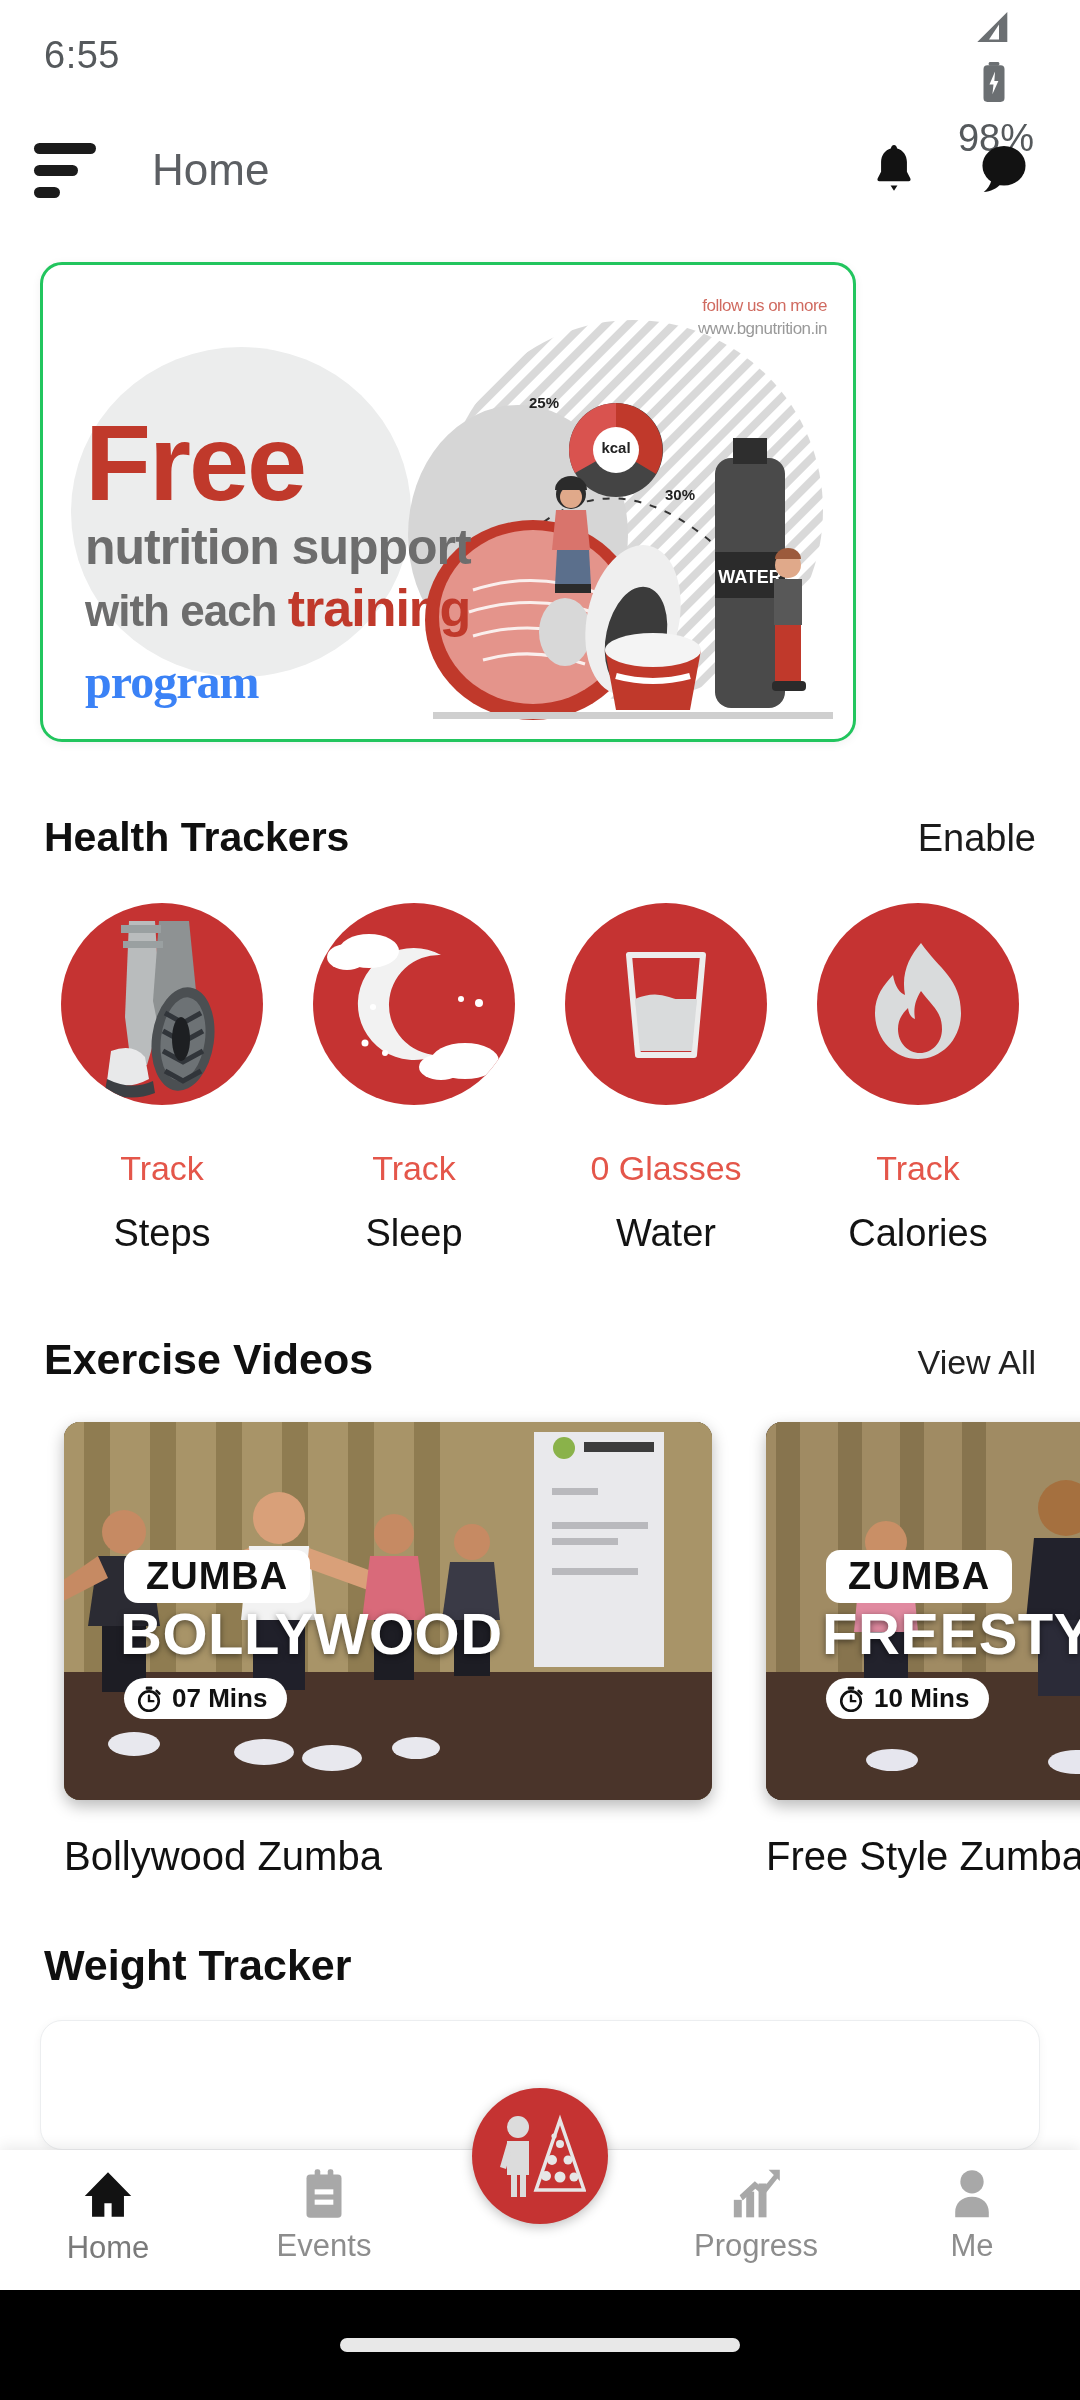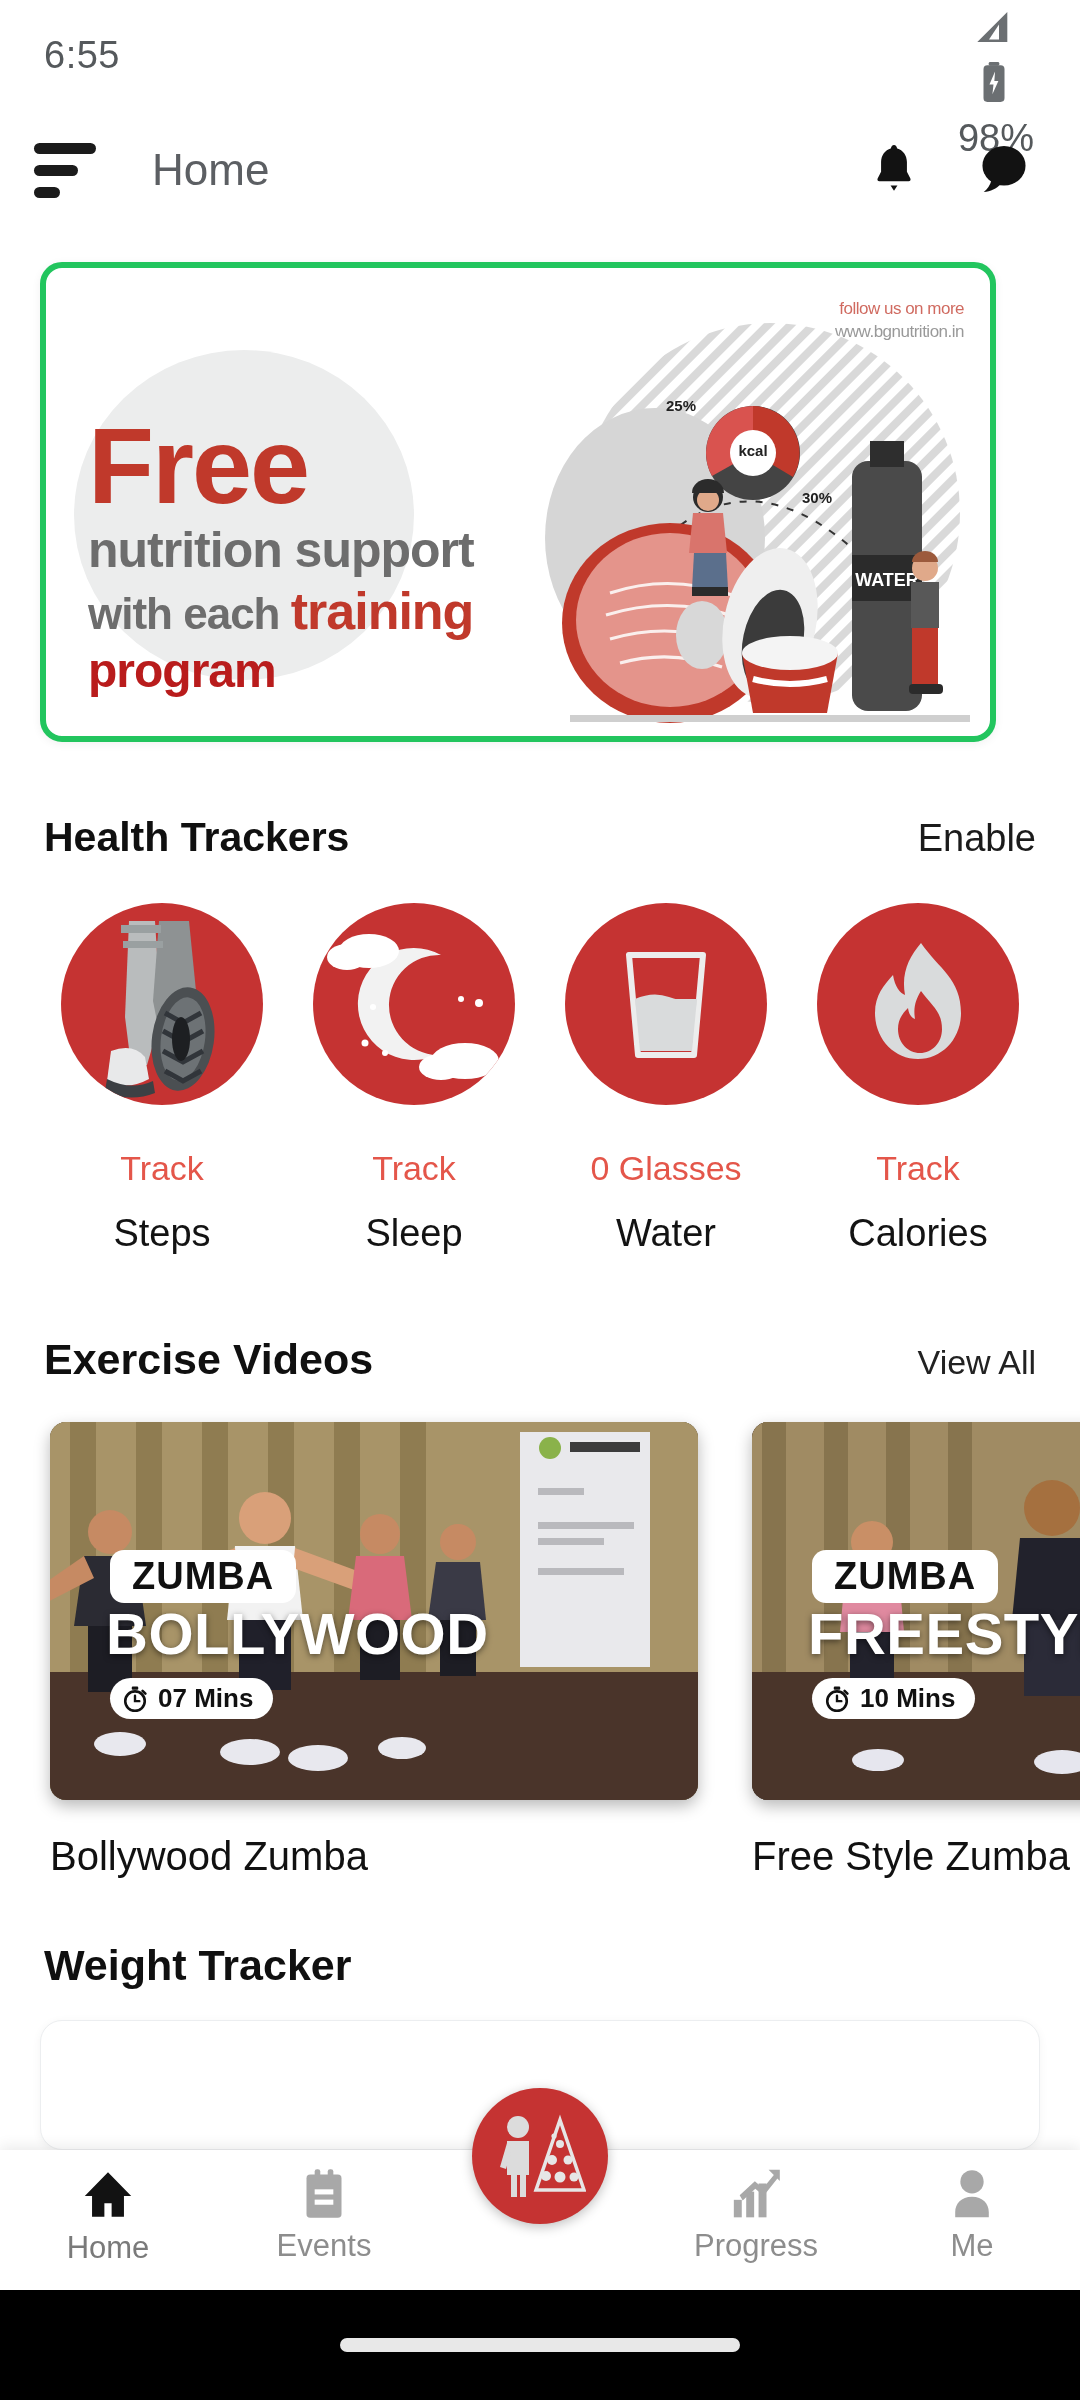--- a/index.html
+++ b/index.html
@@ -33,41 +33,41 @@
   .hamburger i:nth-child(2){ width:44px; }
   .hamburger i:nth-child(3){ width:26px; }
   .appbar-title{ font-size:44px; color:#5c5f63; margin-left:56px; font-weight:400; }
   .appbar-spacer{ flex:1; }
   .appbar-actions{ display:flex; align-items:center; gap:50px; }
   .icon-btn{ width:60px; height:60px; display:flex; align-items:center; justify-content:center; cursor:pointer; }
 
   
   .banner-wrap{ padding:32px 40px 0 40px; }
   .banner{
-    position:relative; width:956px; height:480px;
-    background:#ffffff; border:6px solid #22c55e;
+    position:relative; width:816px; height:480px;
+    background:#ffffff; border:3px solid #22c55e;
     border-radius:22px; overflow:hidden;
     box-shadow:0 2px 10px rgba(0,0,0,.06);
   }
   .banner-credit{
     position:absolute; top:30px; right:26px; text-align:right;
     line-height:1.35; filter:blur(.6px);
   }
   .banner-credit .l1{ font-size:17px; color:#c0392b; letter-spacing:-.5px; opacity:.75; }
   .banner-credit .l2{ font-size:17px; color:#777; letter-spacing:-.5px; opacity:.75; }
   .banner-blob{
     position:absolute; left:28px; top:82px; width:340px; height:330px;
     background:#eceded; border-radius:50%;
   }
   .banner-text{ position:absolute; left:42px; top:148px; width:480px; }
   .bt-free{ font-size:108px; font-weight:bold; color:#c0392b; line-height:.92; letter-spacing:-2px; }
   .bt-l2{ font-size:50px; color:#6d6d6d; font-weight:600; margin-top:6px; letter-spacing:-1px; }
   .bt-l3{ font-size:44px; color:#6d6d6d; font-weight:600; margin-top:2px; letter-spacing:-1px; }
   .bt-l3 b{ color:#c0392b; font-size:52px; }
-  .bt-l4{ font-size:48px; color:#b91c1c; font-weight:600; margin-top:2px; letter-spacing:-1px; }
+  .bt-l4{ font-size:48px; color:#3b82f6; font-weight:600; margin-top:16px; letter-spacing:-1px;font-family:Liberation Serif, serif; }
   .banner-art{ position:absolute; right:0; top:55px; width:520px; height:420px; }
 
   
   .sec-head{
     display:flex; align-items:baseline; justify-content:space-between;
     padding:0 44px;
   }
   .sec-title{ font-size:41px; font-weight:bold; color:#101010; }
   .sec-title.lg{ font-size:43px;text-align:center; }
   .sec-action{ font-size:38px; color:#1b1b1b; cursor:pointer; }
@@ -78,21 +78,21 @@
   .tracker{ flex:1; display:flex; flex-direction:column; align-items:center; cursor:pointer; }
   .tr-circle{
     width:202px; height:202px; border-radius:50%;
     background:#c53332; display:flex; align-items:center;
     justify-content:center; overflow:hidden; position:relative;
   }
   .tr-value{ font-size:34px; color:#e4564a; margin-top:44px; }
   .tr-label{ font-size:38px; color:#131313; margin-top:24px; }
 
   
-  .videos{ display:flex; gap:54px; padding-left:50px; margin-top:38px; }
+  .videos{ display:flex; gap:54px; padding-left:64px; margin-top:38px; }
   .vcard{ flex:0 0 auto; cursor:pointer; }
   .vthumb{
     width:648px; height:378px; border-radius:16px; overflow:hidden;
     position:relative; background:#1a1410;
     box-shadow:0 6px 16px rgba(0,0,0,.28);
   }
   .vthumb.second{ width:590px; }
   .vbadge{
     position:absolute; left:60px; top:128px;
     background:#fff; border-radius:14px; padding:5px 22px;

